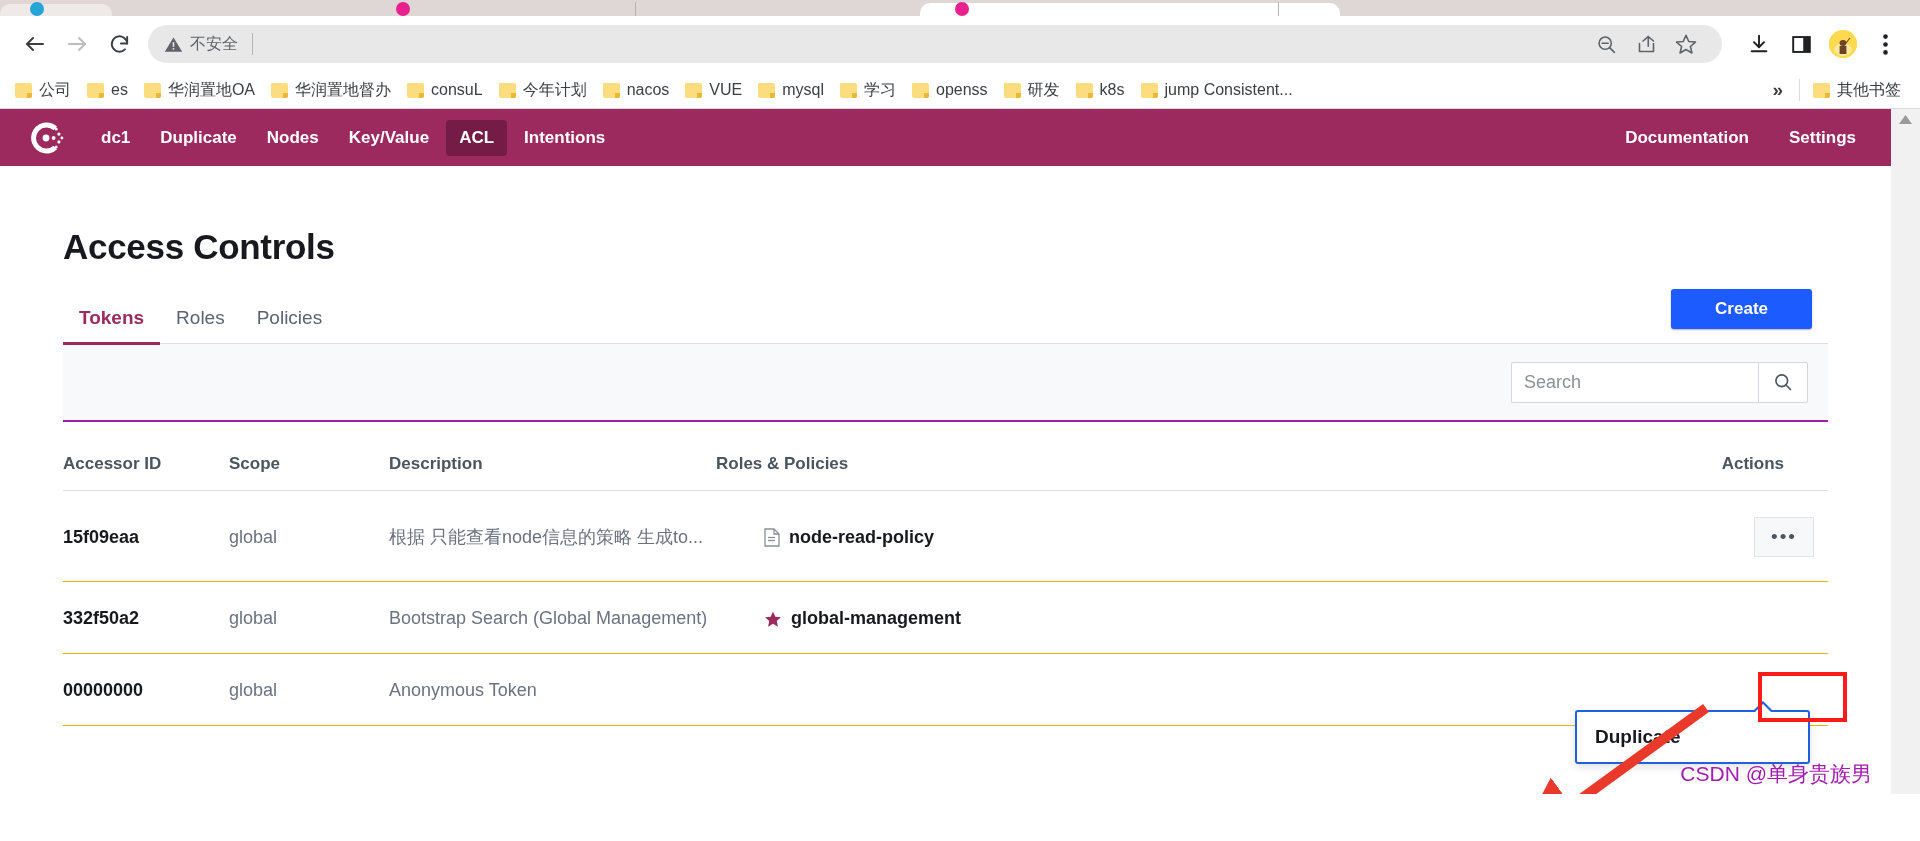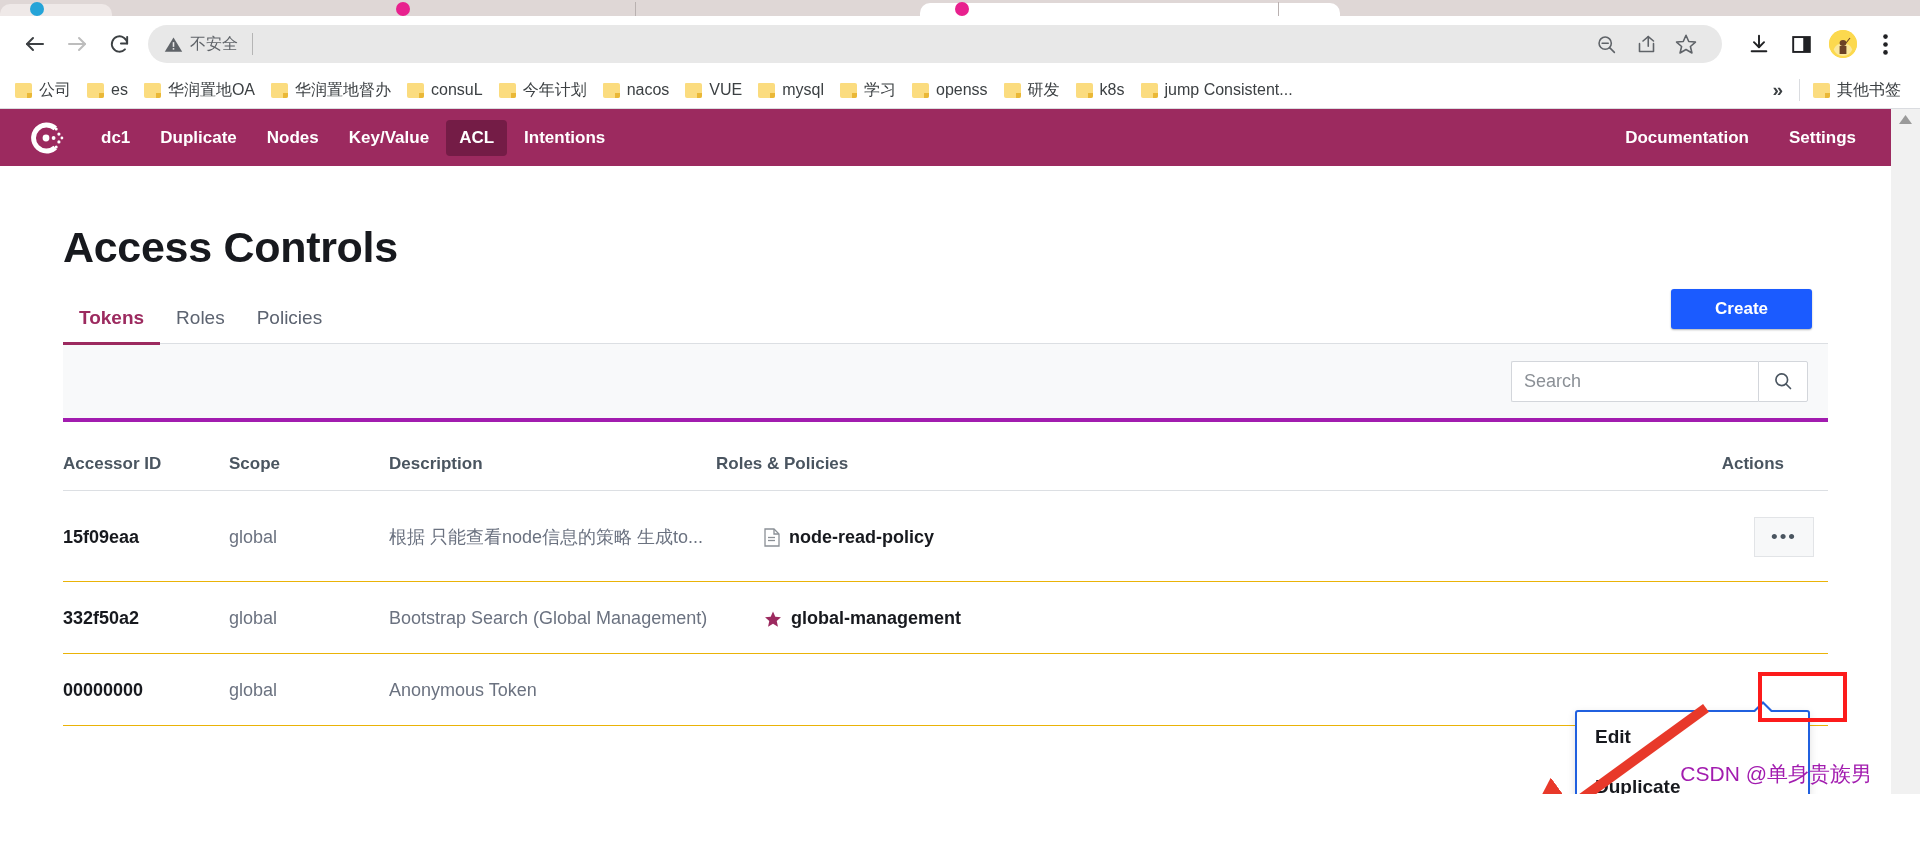--- a/index.html
+++ b/index.html
@@ -135,21 +135,21 @@
   }
   #scroll-up-arrow {
     position: absolute; right: 0; top: 0; width: 29px; height: 20px;
     display: flex; align-items: center; justify-content: center;
   }
 
   #page { padding: 0 0 0 0; width: 1891px; }
   #content { width: 1765px; margin: 0 auto; padding-top: 56px; }
 
   #page-title {
-    font-size: 43px; font-weight: bold; color: #17191e;
+    font-size: 35px; font-weight: bold; color: #17191e;
     letter-spacing: -0.3px; line-height: 50px;
   }
 
   #tabs-row {
     margin-top: 16px; border-bottom: 1px solid #dcdfe3;
     display: flex; align-items: flex-end; position: relative;
     height: 56px;
   }
   .tab-item {
     font-size: 19px; color: #5c6370; padding: 0 16px 14px 16px;
@@ -161,21 +161,21 @@
     height: 3px; background: #9c2a5f;
   }
   #create-btn {
     position: absolute; right: 16px; bottom: 14px;
     background: #1b5bff; color: #ffffff; font-size: 17px; font-weight: bold;
     padding: 10px 44px; border-radius: 3px; line-height: 20px;
     box-shadow: 0 1px 2px rgba(0,0,0,0.3);
   }
 
   #filterbar {
-    background: #f8f9fa; border-bottom: 4px solid #a21caf;
+    background: #f8f9fa; border-bottom: 2px solid #a21caf;
     height: 78px; display: flex; align-items: center;
     justify-content: flex-end; padding-right: 20px;
   }
   #search-wrap { display: flex; align-items: center; }
   #search-input {
     width: 247px; height: 41px; border: 1px solid #d3d6db;
     border-right: none; background: #ffffff; font-size: 18px;
     color: #8b9096; padding: 0 12px; display: flex; align-items: center;
     border-radius: 2px 0 0 2px;
   }
@@ -535,21 +535,20 @@
           </tr>
         </tbody>
       </table>
 
     </div>
   </div>
 
   <div id="menu">
     <div id="menu-caret-outer"></div>
     <div id="menu-caret-inner"></div>
-    <div class="menu-item">Edit</div>
     <div class="menu-item">Duplicate</div>
 
   </div>
 
   <div id="kebab-highlight"></div>
 
   <svg id="arrow-svg" width="300" height="170" viewBox="0 0 300 170">
     <defs>
       <marker id="ah" markerWidth="7" markerHeight="7" refX="2.4" refY="3.5" orient="auto">
         <polygon points="0,0 7,3.5 0,7" fill="#e8392a"></polygon>

